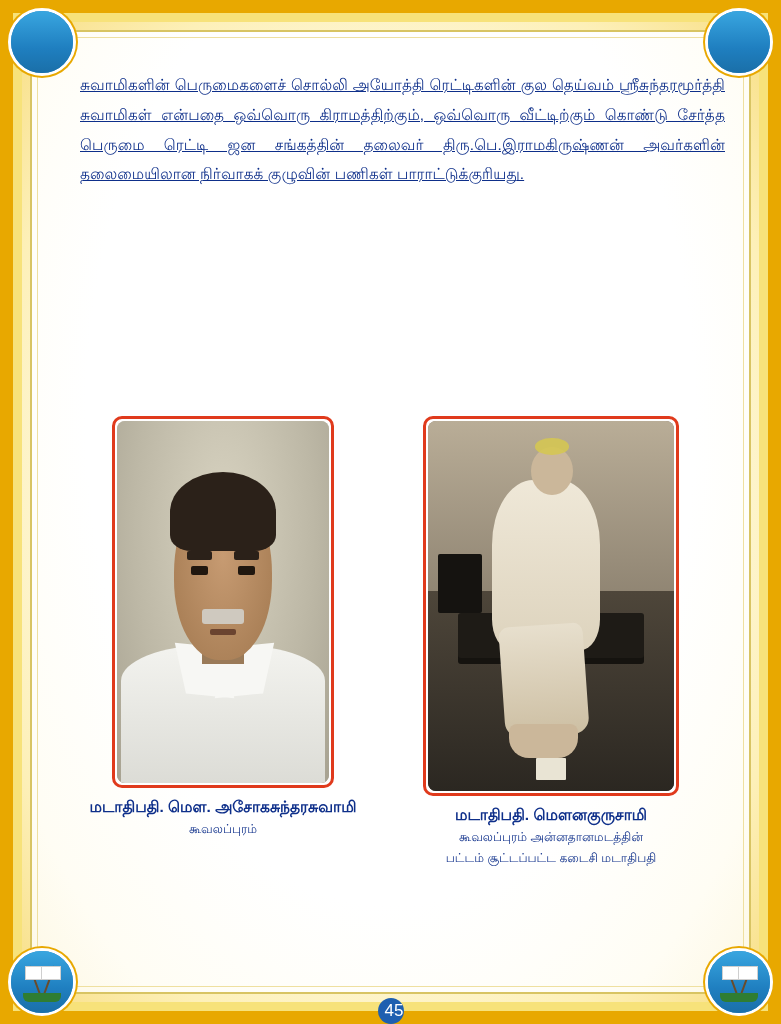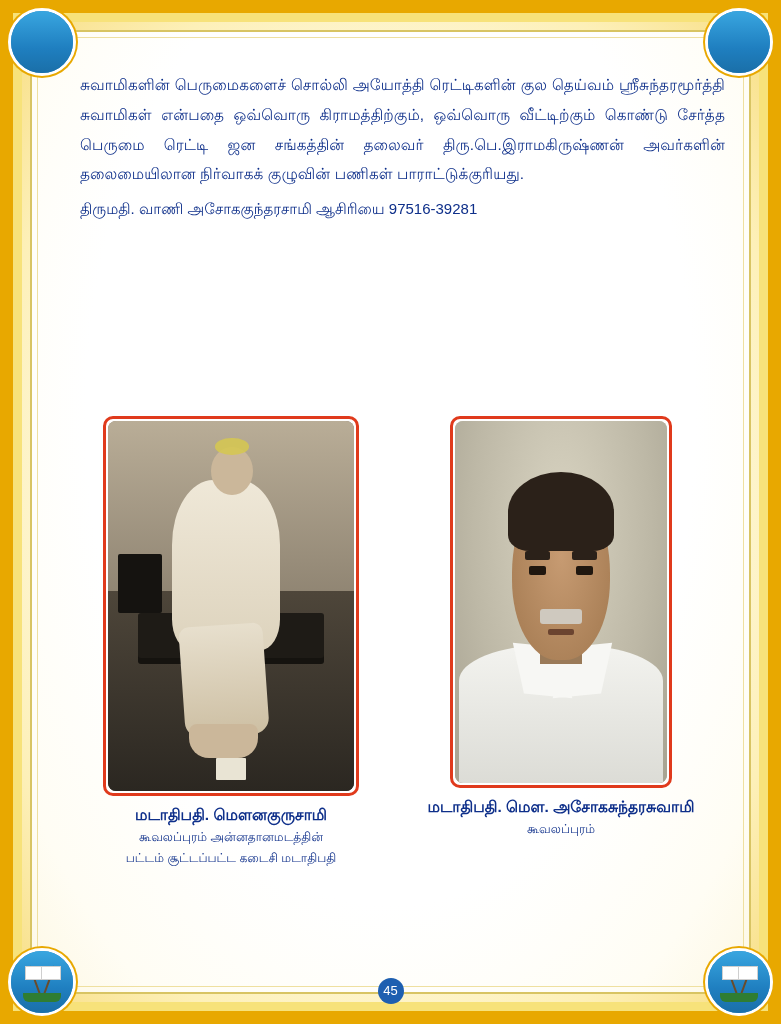--- a/index.html
+++ b/index.html
@@ -127,21 +127,21 @@
 
   .para {
     font-size: 15.3px;
     line-height: 1.95;
     color: #0e2f8a;
     text-align: justify;
     margin: 0 0 6px 0;
     padding: 0 8px 0 32px;
     letter-spacing: 0.1px;
   }
-  .para.first { padding-top: 22px; }
+  .para.first { padding-top: 22px; text-decoration: underline; }
   .para.indent { text-indent: 42px; }
   .sign {
     font-size: 15px;
     color: #0e2f8a;
     padding-left: 32px;
     margin: 18px 0 0 0;
   }
   .sign.line2 { margin-top: 11px; }
 
   
@@ -293,28 +293,28 @@
     color: #0e2f8a;
     line-height: 1.55;
     margin-top: 2px;
   }
 
   
   .page-num {
     position: absolute;
     left: 50%;
     transform: translateX(-50%);
-    bottom: 20px;
+    bottom: 0;
     width: 26px; height: 26px;
     border-radius: 50%;
     background: #1e5fb0;
     color: #ffffff;
-    font-size: 13px;
+    font-size: 17px;
     line-height: 26px;
-    text-align: center;
+    text-align: right;
     z-index: 7;
   }
 </style>
 </head>
 <body>
 
 <div class="page">
   <div class="frame-outer"></div>
   <div class="frame-mid"></div>
   <div class="frame-inner"></div>
@@ -361,42 +361,22 @@
       <div class="ground"></div>
     </div>
   </div>
 
   <div class="content">
 
     <p class="para first">சுவாமிகளின் பெருமைகளைச் சொல்லி அயோத்தி ரெட்டிகளின் குல தெய்வம் ஸ்ரீசுந்தரமூர்த்தி சுவாமிகள் என்பதை ஒவ்வொரு கிராமத்திற்கும், ஒவ்வொரு வீட்டிற்கும் கொண்டு சேர்த்த பெருமை ரெட்டி ஜன சங்கத்தின் தலைவர் திரு.பெ.இராமகிருஷ்ணன் அவர்களின் தலைமையிலான நிர்வாகக் குழுவின் பணிகள் பாராட்டுக்குரியது.</p>
 
 
 
-    <p class="sign line2">திருமதி. வாணி அசோககுந்தரசாமி ஆசிரியை 97516-39281</p>
 
     <div class="photos">
-
-      <div class="photo-col left">
-        <div class="photo-frame left-frame">
-          <div class="photo-inner ph-swami">
-            <div class="wall"></div>
-            <div class="floor"></div>
-            <div class="dark-box"></div>
-            <div class="bench"></div>
-            <div class="body"></div>
-            <div class="head"></div>
-            <div class="legs"></div>
-            <div class="feet"></div>
-            <div class="tag"></div>
-          </div>
-        </div>
-        <div class="cap-main">மடாதிபதி. மௌனகுருசாமி</div>
-        <div class="cap-sub">கூவலப்புரம் அன்னதானமடத்தின்</div>
-        <div class="cap-sub">பட்டம் சூட்டப்பட்ட கடைசி மடாதிபதி</div>
-      </div>
 
       <div class="photo-col right">
         <div class="photo-frame right-frame">
           <div class="photo-inner ph-man">
             <div class="bg"></div>
             <div class="shirt"></div>
             <div class="collarL"></div>
             <div class="collarR"></div>
             <div class="neck"></div>
             <div class="head"></div>
@@ -406,17 +386,36 @@
             <div class="eye l"></div>
             <div class="eye r"></div>
             <div class="mous"></div>
             <div class="mouth"></div>
           </div>
         </div>
         <div class="cap-main">மடாதிபதி. மௌ. அசோகசுந்தரசுவாமி</div>
         <div class="cap-sub">கூவலப்புரம்</div>
       </div>
 
+      <div class="photo-col left">
+        <div class="photo-frame left-frame">
+          <div class="photo-inner ph-swami">
+            <div class="wall"></div>
+            <div class="floor"></div>
+            <div class="dark-box"></div>
+            <div class="bench"></div>
+            <div class="body"></div>
+            <div class="head"></div>
+            <div class="legs"></div>
+            <div class="feet"></div>
+            <div class="tag"></div>
+          </div>
+        </div>
+        <div class="cap-main">மடாதிபதி. மௌனகுருசாமி</div>
+        <div class="cap-sub">கூவலப்புரம் அன்னதானமடத்தின்</div>
+        <div class="cap-sub">பட்டம் சூட்டப்பட்ட கடைசி மடாதிபதி</div>
+      </div>
+
     </div>
   </div>
 
   <div class="page-num">45</div>
 </div>
 
 </body></html>

